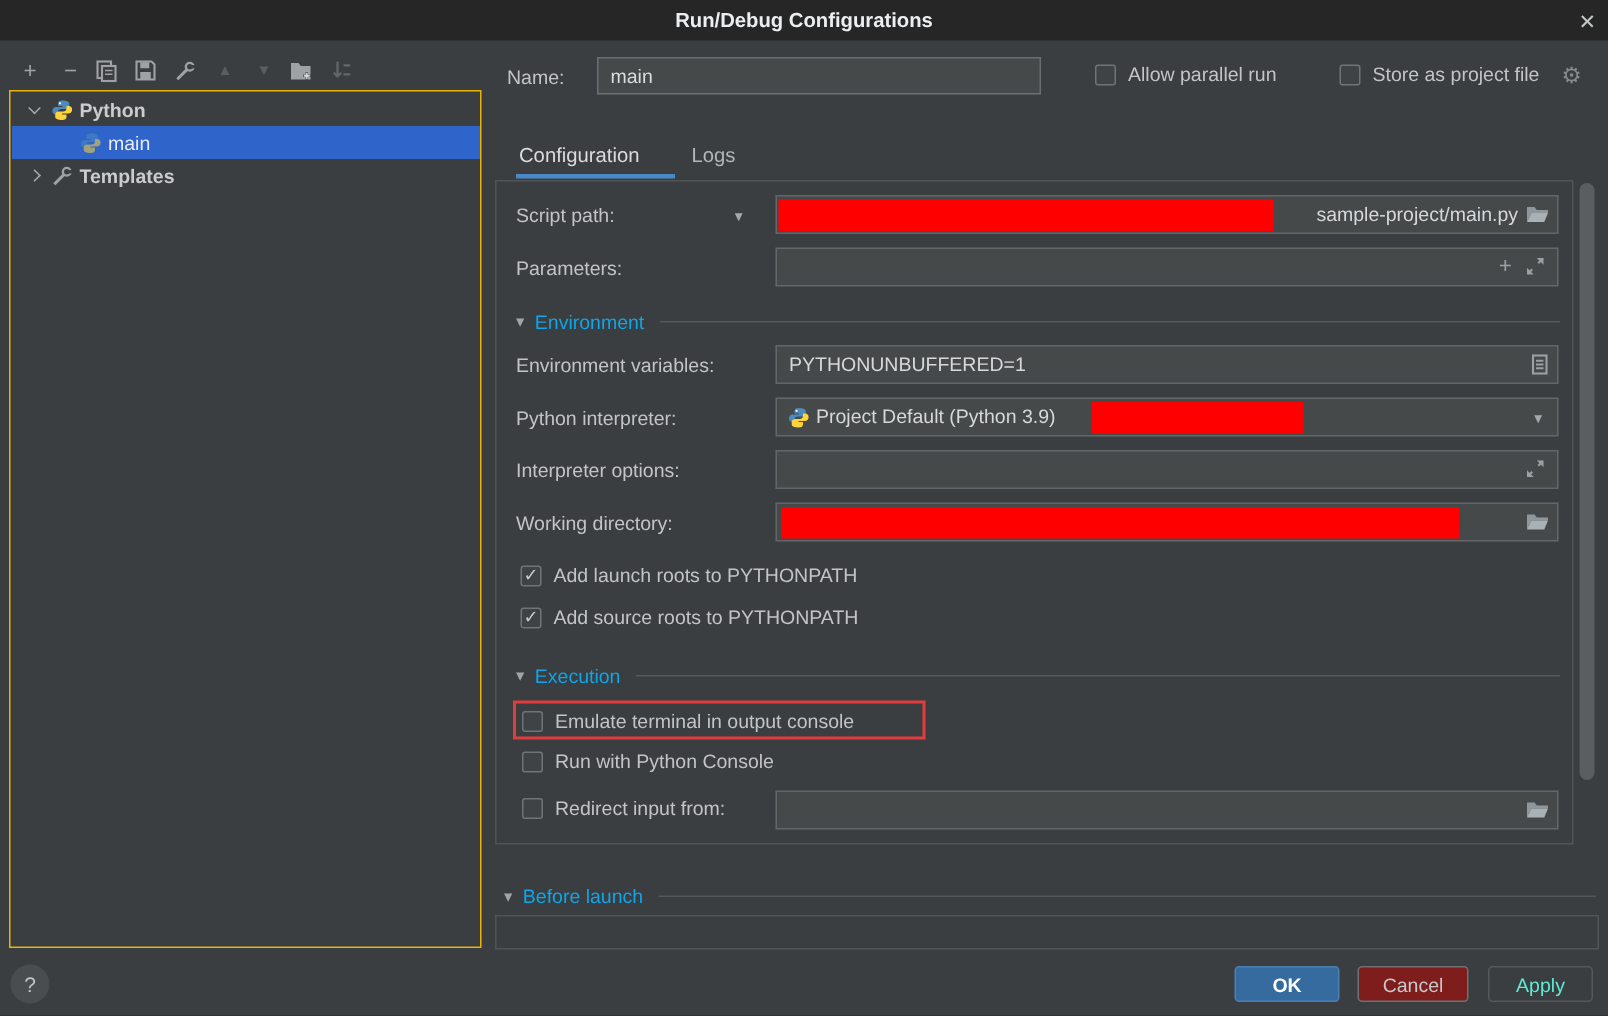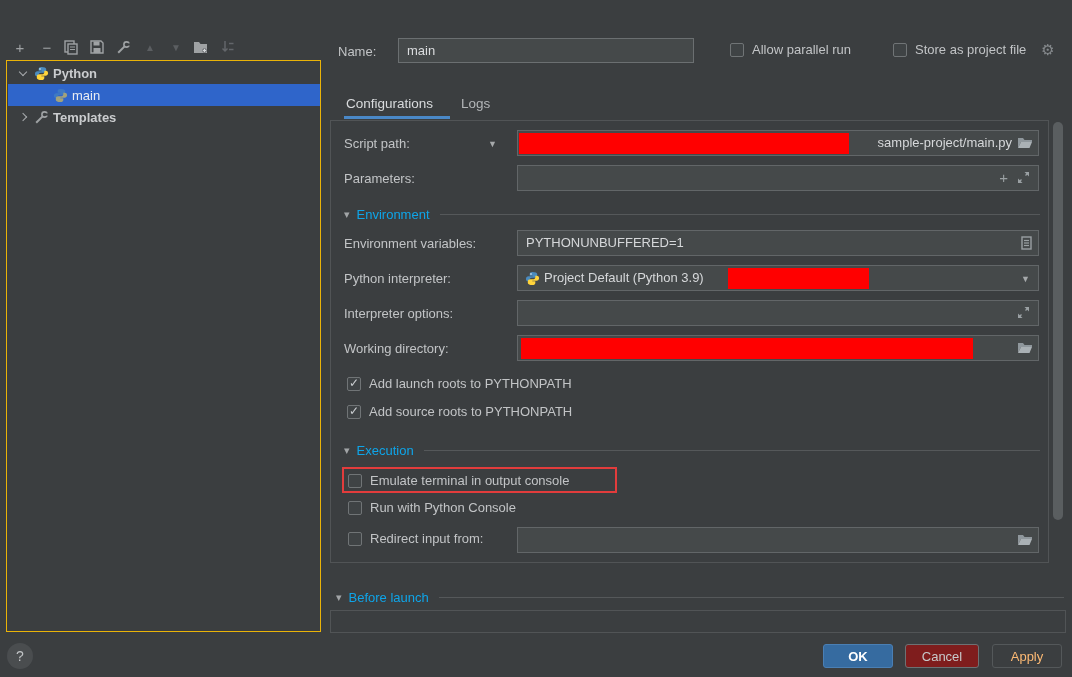--- a/index.html
+++ b/index.html
@@ -65,28 +65,32 @@
   .small-arrow{color:#a6a9ab;font-size:9px;}
   .annot{border:2px solid var(--annotation);}
   
   .helpbtn{left:7px;top:643px;width:26px;height:26px;border-radius:50%;background:#4a4d4f;
     display:flex;align-items:center;justify-content:center;color:#c0c3c5;font-size:14px;}
   .btn{height:24px;top:644px;display:flex;align-items:center;justify-content:center;
     border-radius:3px;font-size:13px;}
   .btn.ok{left:823px;width:70px;background:var(--ok);border:1px solid #4a7fb4;
     color:#fff;font-weight:bold;}
   .btn.cancel{left:905px;width:74px;background:#7f1d1d;border:1px solid #6d7173;color:#c7cacb;}
-  .btn.apply{left:992px;width:70px;background:transparent;border:1px solid #54585a;color:#fdba74;}
+  .btn.apply{left:992px;width:70px;background:transparent;border:1px solid #54585a;color:#5eead4;}
   svg{display:block;}
 </style>
 </head>
 <body>
 
 <div id="app">
 
+  <div class="abs titlebar">
+    <span class="title">Run/Debug Configurations</span>
+    <span class="close">✕</span>
+  </div>
 
   <div class="abs tbtn glyph" style="left:10px">
       <span>+</span>
     </div>
   <div class="abs tbtn glyph" style="left:37px">
       <span>−</span>
     </div>
   <div class="abs tbtn" style="left:61px">
     <svg width="14" height="15" viewBox="0 0 14 15">
         <rect x="1" y="1" width="9" height="11" fill="none" stroke="#9fa2a4" stroke-width="1.4"></rect>
@@ -167,21 +171,21 @@
   <div class="abs cb" style="left:730px;top:42px">
     <span class="cbbox"></span>
     <span class="cblabel">Allow parallel run</span>
   </div>
   <div class="abs cb" style="left:893px;top:42px">
     <span class="cbbox"></span>
     <span class="cblabel">Store as project file</span>
   </div>
   <span class="abs gear" style="left:1041px;top:41px">⚙</span>
 
-  <span class="abs tab active" style="left:346px">Configurations</span>
+  <span class="abs tab active" style="left:346px">Configuration</span>
   <span class="abs tab idle" style="left:461px">Logs</span>
   <div class="abs tabline"></div>
 
   <div class="abs formbox"></div>
   <div class="abs scrollthumb"></div>
 
   <span class="abs flabel" style="left:344px;top:136px">Script path:</span>
   <span class="abs small-arrow" style="left:488px;top:139px">▼</span>
   <div class="abs field" style="left:517px;top:130px;width:522px">
     <div class="redblock" style="left:1px;width:330px"></div>

